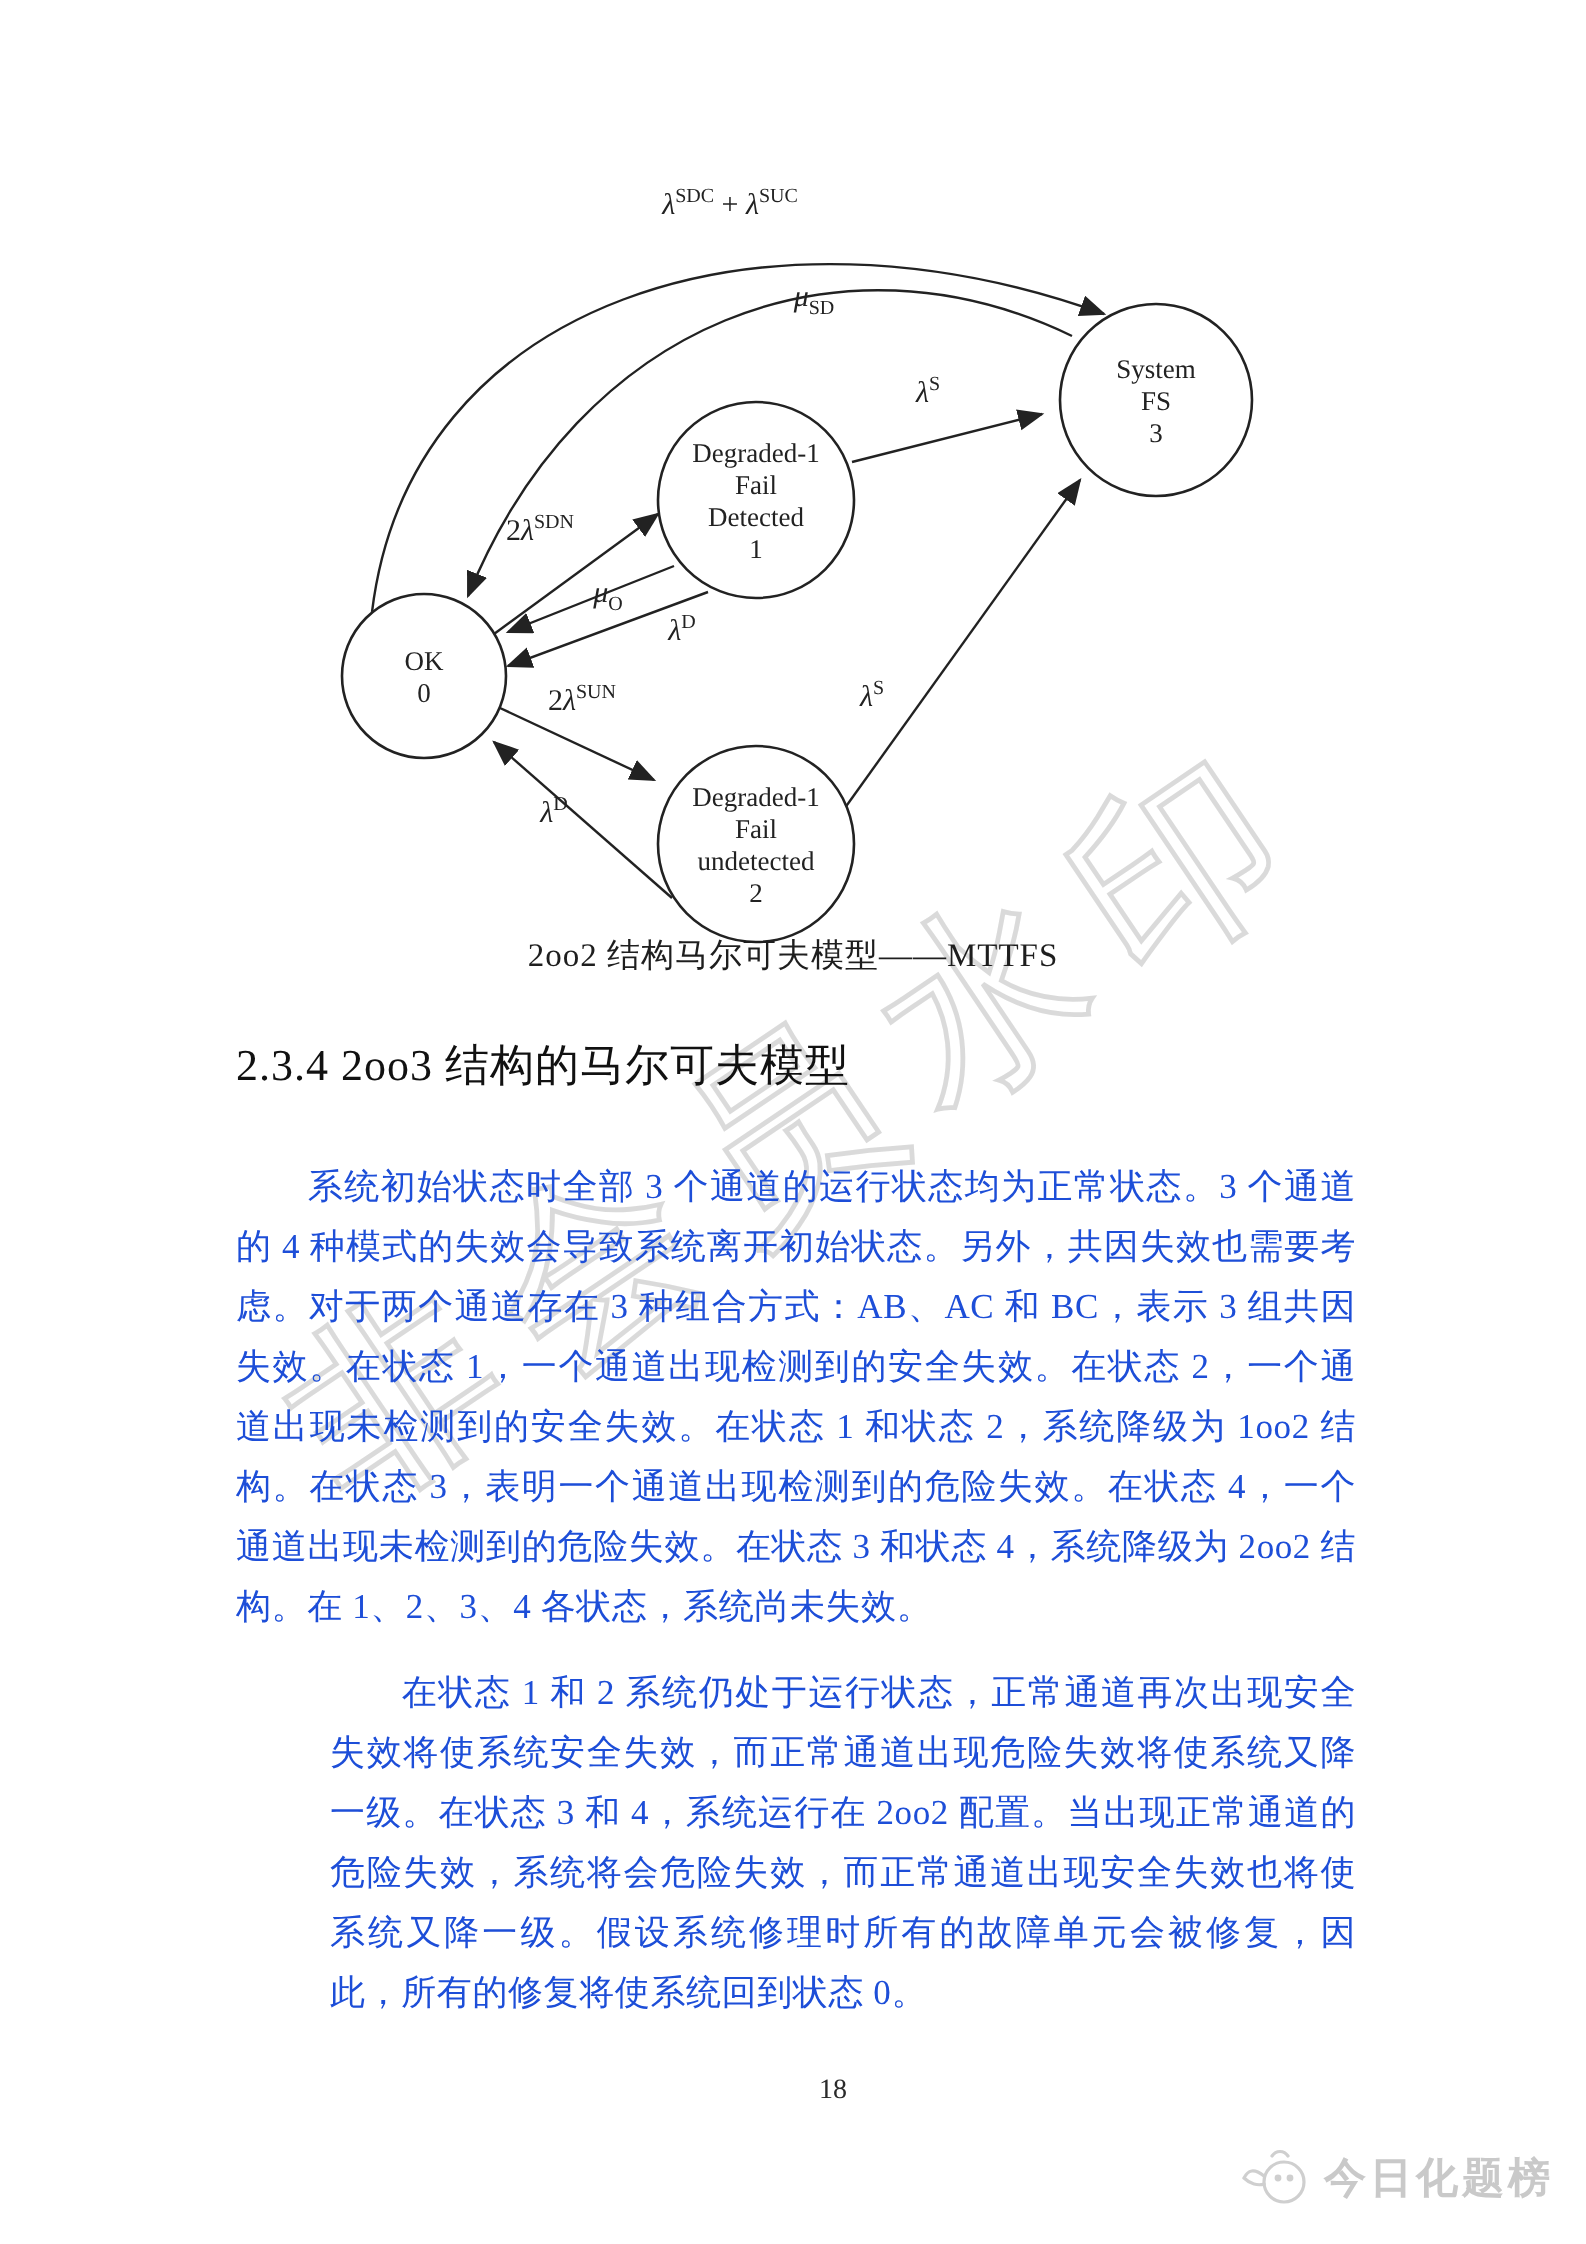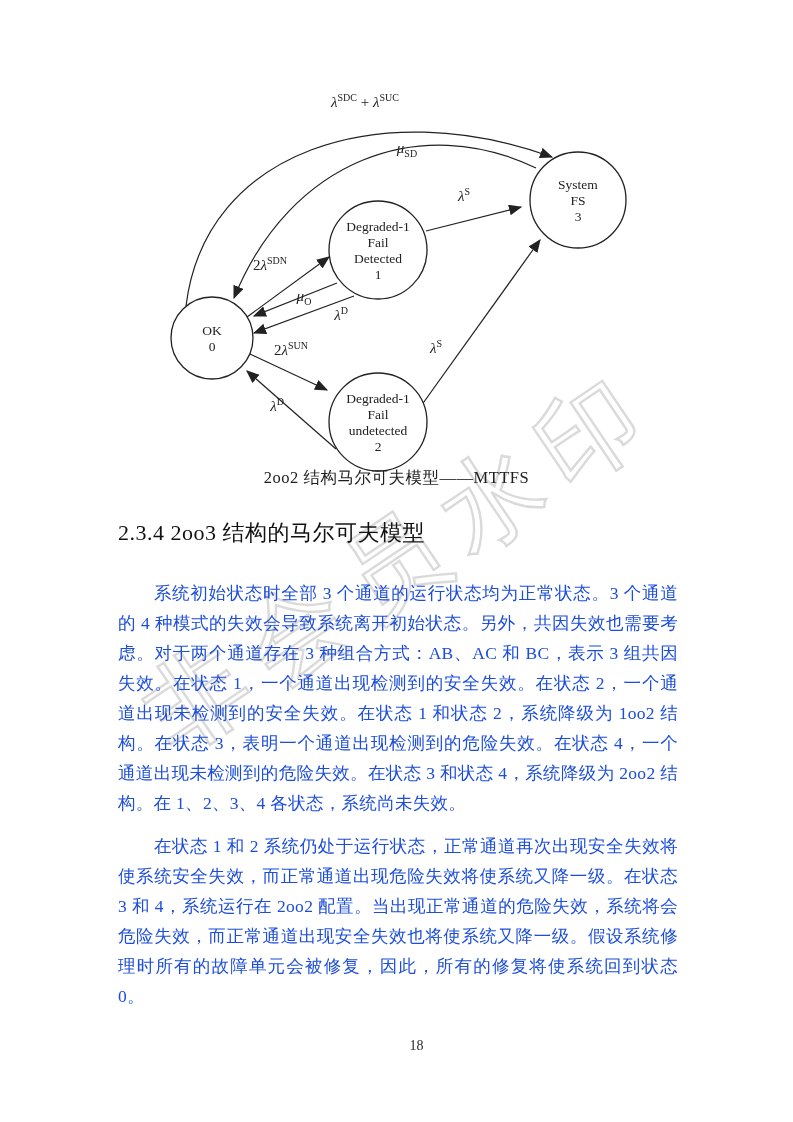--- a/index.html
+++ b/index.html
@@ -31,21 +31,21 @@
   .section-heading{
     position:absolute;left:118px;top:518px;width:560px;z-index:2;
     font-size:22px;font-weight:normal;letter-spacing:.5px;color:#111111;
   }
   
   .body-text{position:absolute;left:118px;top:578px;width:560px;z-index:2;}
   .body-text p{
     margin:0;font-size:17.5px;line-height:30px;text-align:justify;
     text-indent:2.05em;color:#1d4ed8;letter-spacing:.3px;
   }
-  .body-text p + p{margin-top:13px;}
+  .body-text p + p{margin-top:13px;margin-left:47px;}
   
   .page-number{
     position:absolute;left:0;top:1038px;width:793px;text-align:center;z-index:2;
     font-size:14px;color:#2a2a2a;padding-left:20px;
   }
   
   .footer-brand{
     position:absolute;right:16px;top:1072px;z-index:2;display:flex;align-items:center;gap:4px;
     color:#c7c7c7;
   }
@@ -125,14 +125,26 @@
 
   <div class="section-heading">2.3.4 2oo3 结构的马尔可夫模型</div>
 
   <div class="body-text">
     <p>系统初始状态时全部 3 个通道的运行状态均为正常状态。3 个通道的 4 种模式的失效会导致系统离开初始状态。另外，共因失效也需要考虑。对于两个通道存在 3 种组合方式：AB、AC 和 BC，表示 3 组共因失效。在状态 1，一个通道出现检测到的安全失效。在状态 2，一个通道出现未检测到的安全失效。在状态 1 和状态 2，系统降级为 1oo2 结构。在状态 3，表明一个通道出现检测到的危险失效。在状态 4，一个通道出现未检测到的危险失效。在状态 3 和状态 4，系统降级为 2oo2 结构。在 1、2、3、4 各状态，系统尚未失效。</p>
     <p>在状态 1 和 2 系统仍处于运行状态，正常通道再次出现安全失效将使系统安全失效，而正常通道出现危险失效将使系统又降一级。在状态 3 和 4，系统运行在 2oo2 配置。当出现正常通道的危险失效，系统将会危险失效，而正常通道出现安全失效也将使系统又降一级。假设系统修理时所有的故障单元会被修复，因此，所有的修复将使系统回到状态 0。</p>
   </div>
 
   <div class="page-number">18</div>
 
+  <div class="footer-brand">
+    <svg width="42" height="34" viewBox="0 0 42 34" xmlns="http://www.w3.org/2000/svg">
+      <g fill="none" stroke="#cfcfcf" stroke-width="1.6" stroke-linecap="round">
+        <circle cx="26" cy="19" r="10"></circle>
+        <path d="M16,16 C 11,12 8,13 6,17 C 9,20 13,21 16,20"></path>
+        <path d="M20,6 C 22,3 26,3 28,6"></path>
+        <circle cx="23" cy="17" r="0.9" fill="#cfcfcf"></circle>
+        <circle cx="29" cy="17" r="0.9" fill="#cfcfcf"></circle>
+      </g>
+    </svg>
+    <span class="brand-text">今日化题榜</span>
+  </div>
 
 </div>
 
 </body></html>

